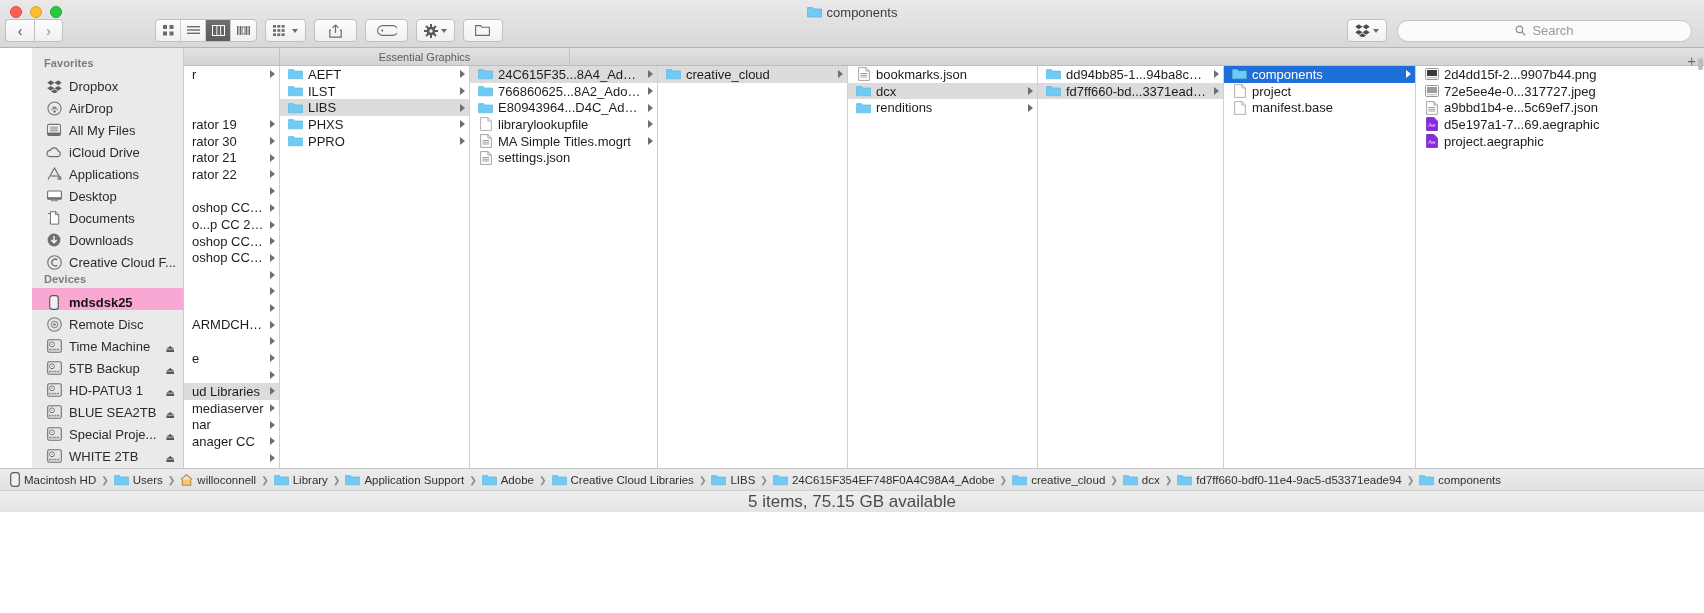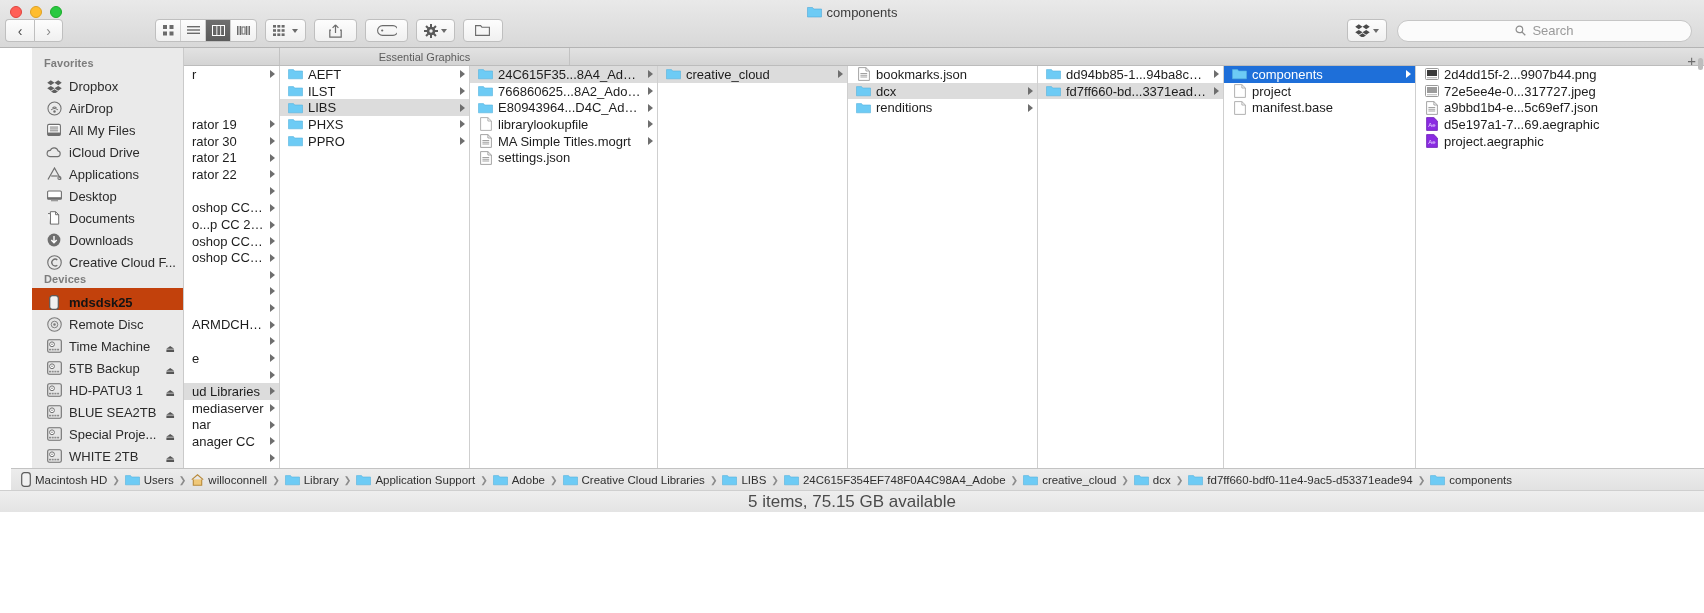--- a/index.html
+++ b/index.html
@@ -87,21 +87,21 @@
     overflow:hidden;
   }
   .sb-head {
     font-size:11px; font-weight:bold; color:#7c7c7c;
     padding:3px 0 3px 12px; letter-spacing:0.1px;
   }
   .sb-item {
     height:22px; display:flex; align-items:flex-end; gap:7px;
     padding:0 8px 0 14px; font-size:13px; color:#2b2b2b;
   }
-  .sb-item.selected { background:#c2410c; font-weight:bold; color:#141414;}
+  .sb-item.selected { background:#f9a8d4; font-weight:bold; color:#141414;}
   .sb-icon { width:16px; height:16px; flex:0 0 16px; display:flex; align-items:center; justify-content:center;}
   .sb-label { flex:1 1 auto; overflow:hidden; white-space:nowrap; }
   .eject { font-size:10px; color:#555; }
 
   
   .colarea { flex:1 1 auto; display:flex; flex-direction:column; min-width:0; }
   .colhead {
     height:18px; flex:0 0 18px; display:flex;
     background:linear-gradient(to bottom,#e2e2e2,#d4d4d4);
     border-bottom:1px solid #bcbcbc;
@@ -135,21 +135,21 @@
   .arr.blank { border-left-color:transparent; }
   .ic { width:15px;height:15px;flex:0 0 15px;display:flex;align-items:center;justify-content:center;}
 
   
   .pathbar {
     height:22px; flex:0 0 22px;
     background:linear-gradient(to bottom,#ececec,#e2e2e2);
     border-top:1px solid #c3c3c3;
     display:flex; align-items:center; gap:3px;
     padding-left:10px; font-size:11.5px; color:#2f2f2f;
-    overflow:hidden; white-space:nowrap;margin-left:11px;
+    overflow:hidden; white-space:nowrap;
   }
   .pitem { display:flex; align-items:center; gap:4px; }
   .psep { color:#8b8b8b; font-size:9px; margin:0 2px; }
   .statusbar {
     height:22px; flex:0 0 22px;
     background:linear-gradient(to bottom,#eeeeee,#e4e4e4);
     border-top:1px solid #cfcfcf;
     display:flex; align-items:center; justify-content:center;
     font-size:17px; color:#4b4b4b;
   }

